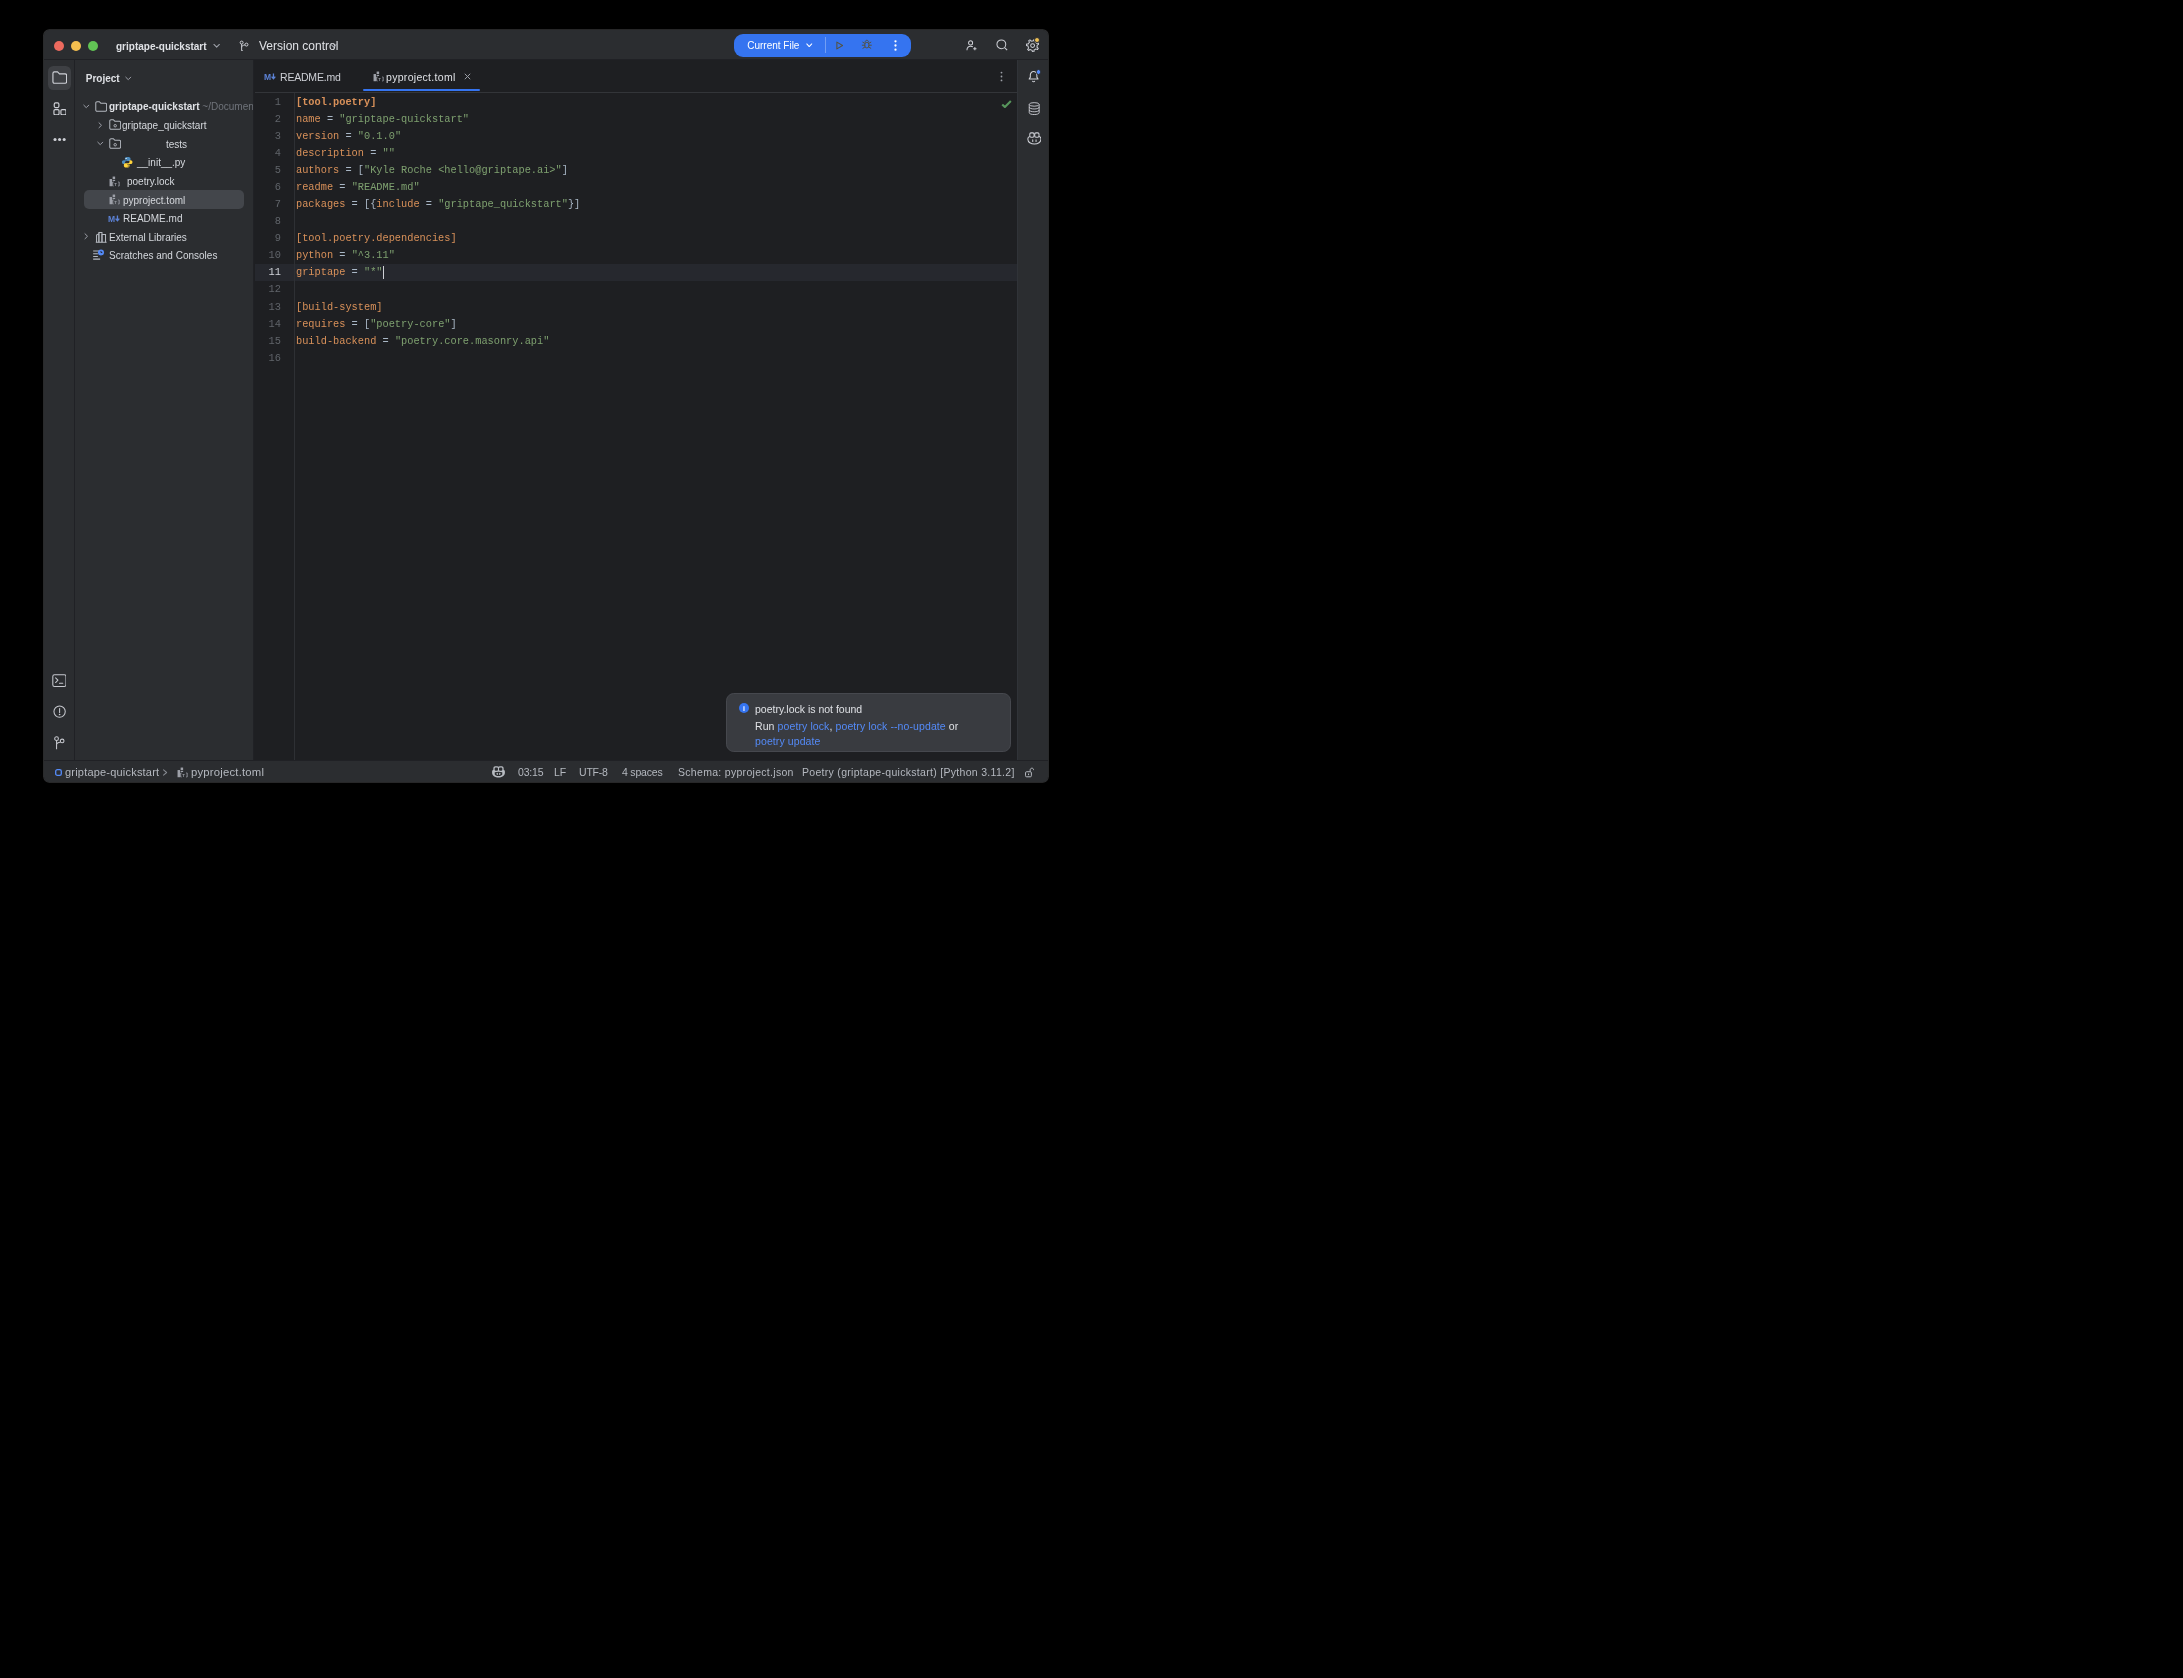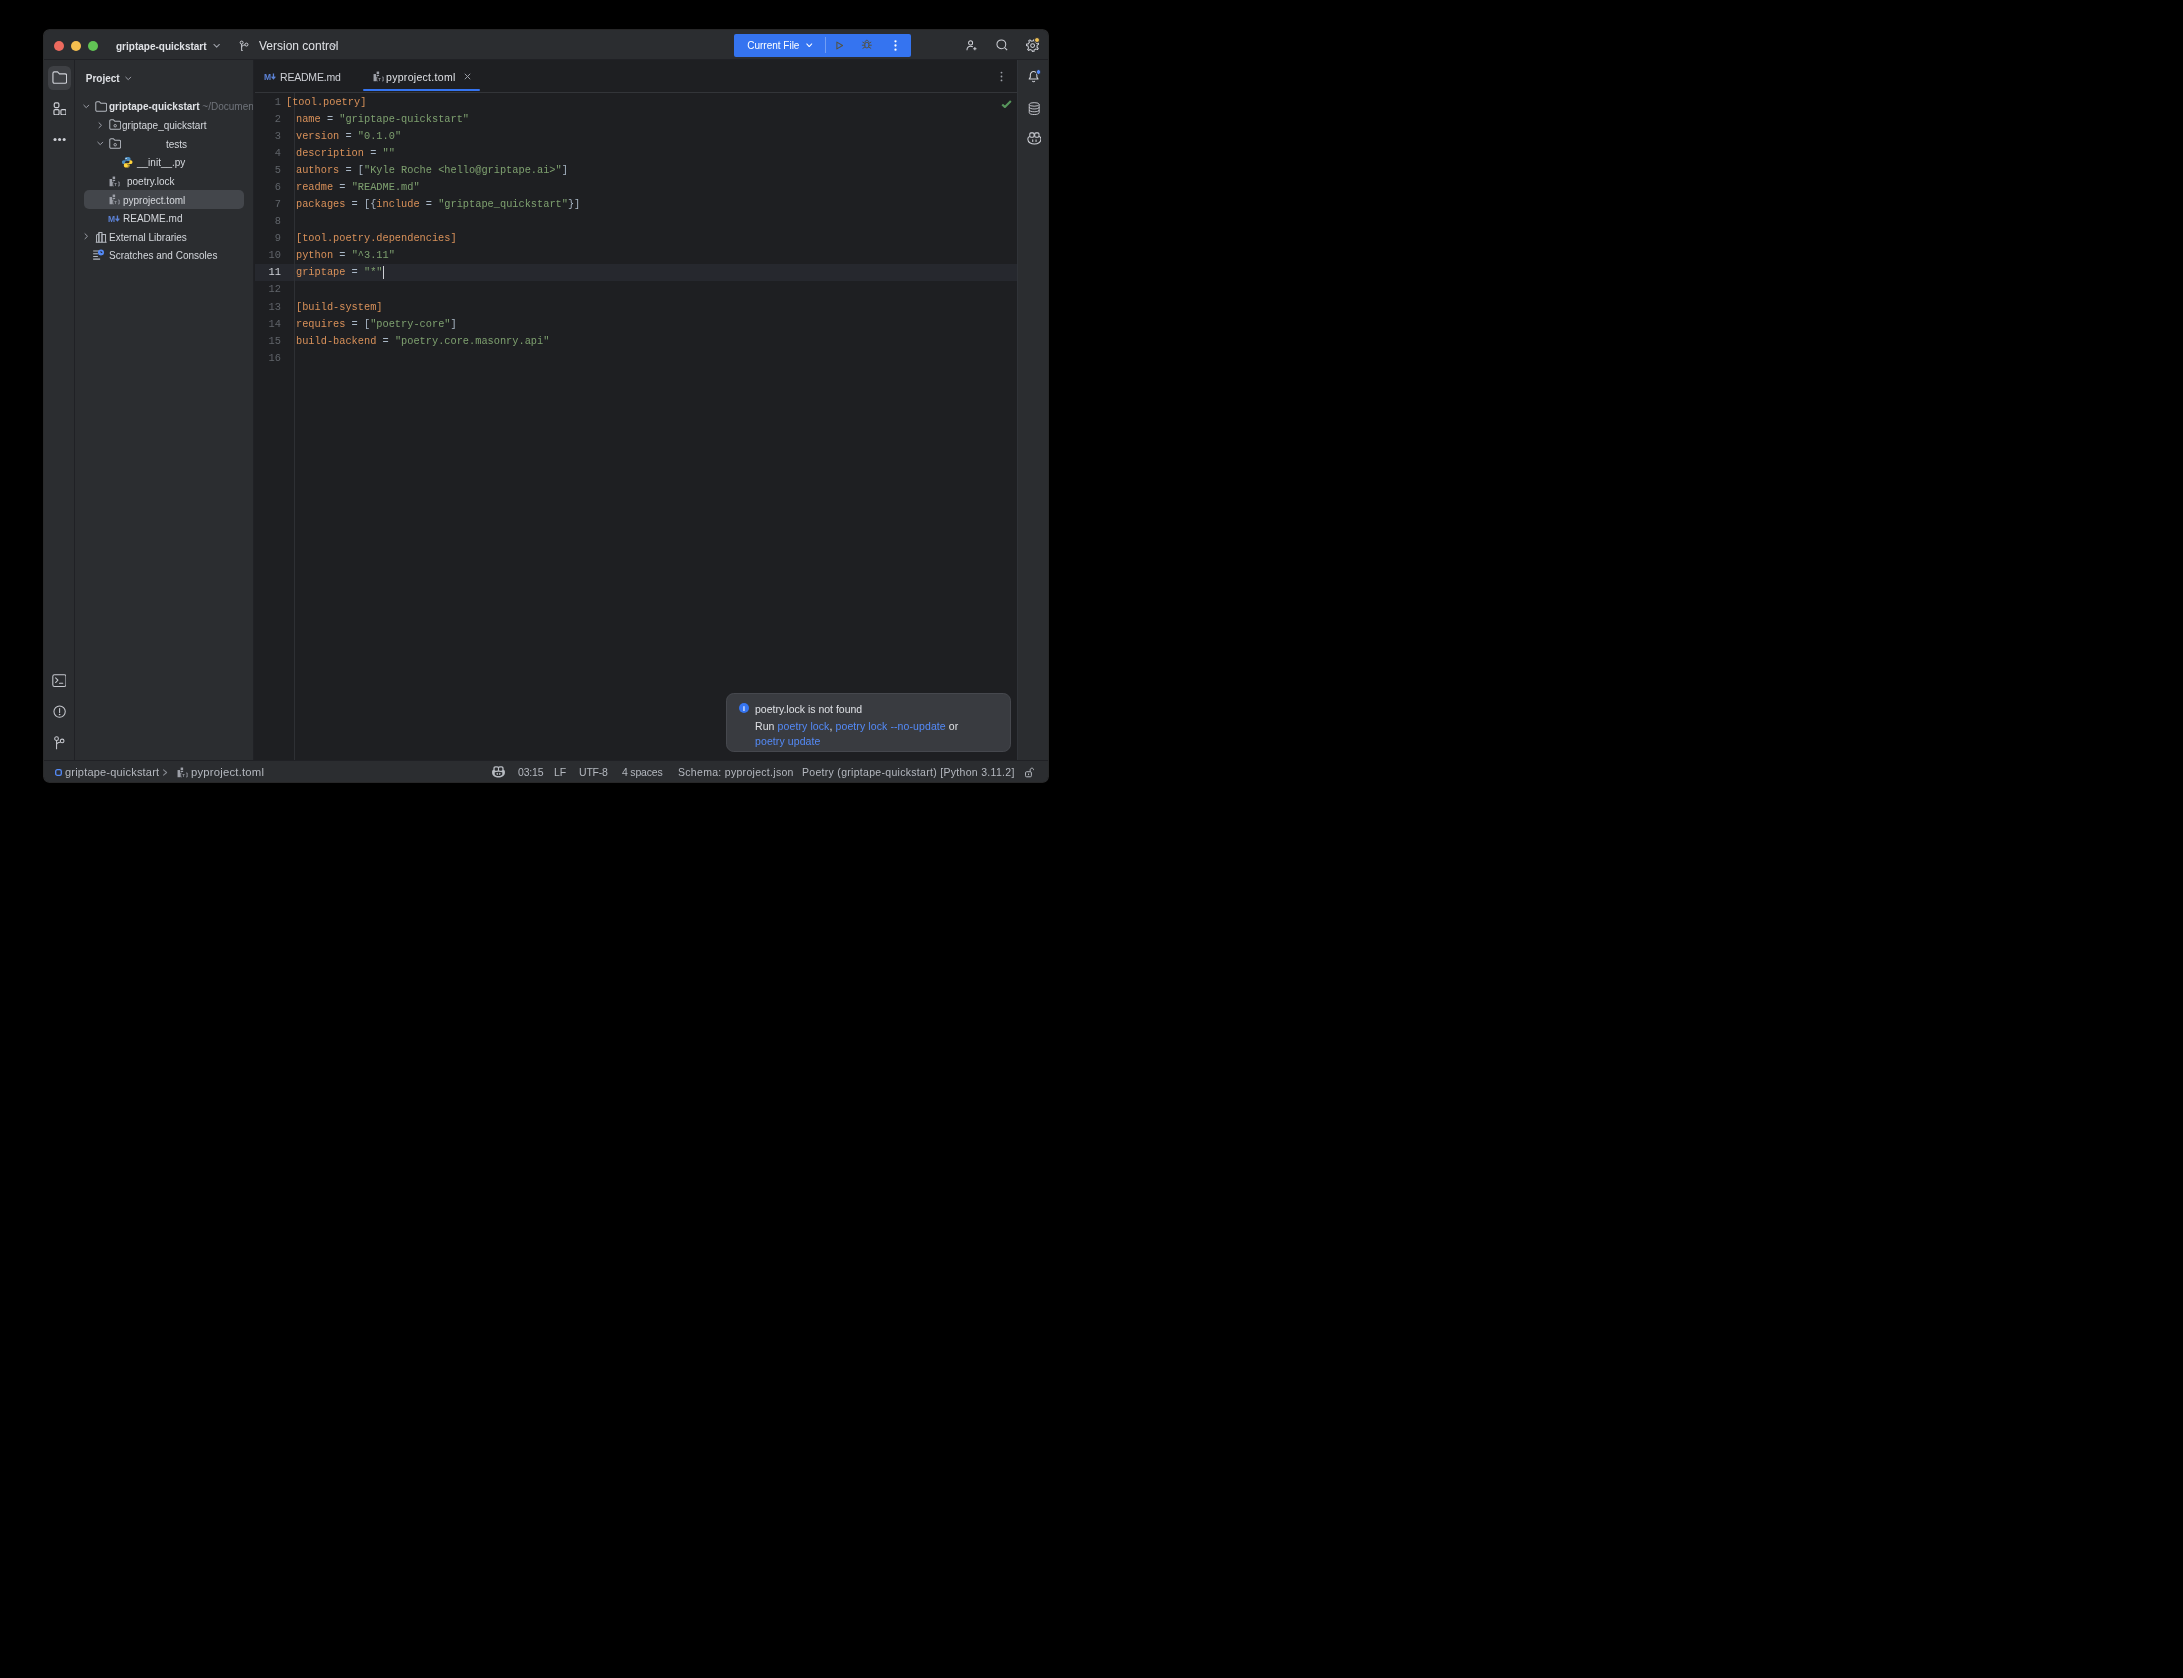--- a/index.html
+++ b/index.html
@@ -43,21 +43,21 @@
           <circle cx="4.6" cy="3.3" r="1.9"></circle>
           <circle cx="10.8" cy="5.9" r="1.9"></circle>
           <path d="M4.6 5.2 V13.9 M4.6 9.5 C4.6 7.4 6.7 6.6 8.9 6.3 M4.6 13.9 H6.4"></path>
         </g>
       </svg>
     <div class="t vcen" style="left:215px;top:15.5px;font-size:12px;color:#DFE1E5;">Version control</div>
     <svg class="abs" style="left:285px;top:11px;" width="9.3" height="9.3" viewBox="0 0 12 12">
         <path d="M2.5 4.5 L6 8 L9.5 4.5" fill="none" stroke="#9DA0A8" stroke-width="1.4" stroke-linecap="round" stroke-linejoin="round"></path>
       </svg>
 
-    <div class="abs" style="left:690px;top:4px;width:177px;height:22.5px;border-radius:2px;background:#3574F0;">
+    <div class="abs" style="left:690px;top:4px;width:177px;height:22.5px;border-radius:9px;background:#3574F0;">
       <div class="t vcen" style="left:13.2px;top:11.3px;font-size:10px;color:#FFFFFF;">Current File</div>
       <svg class="abs" style="left:71px;top:7.4px;" width="8.5" height="8.5" viewBox="0 0 12 12">
           <path d="M2.5 4.2 L6 7.8 L9.5 4.2" fill="none" stroke="#fff" stroke-width="1.5" stroke-linecap="round" stroke-linejoin="round"></path>
         </svg>
       <div class="abs" style="left:91px;top:3.3px;width:0.8px;height:16px;background:rgba(255,255,255,0.3);"></div>
       <svg class="abs" style="left:100px;top:5.9px;" width="10.5" height="11" viewBox="0 0 13.5 14">
           <path d="M3.7 2.6 L11 7 L3.7 11.4 Z" fill="none" stroke="#55523f" stroke-width="1.35" stroke-linejoin="round"></path>
         </svg>
       <svg class="abs" style="left:127px;top:5.3px;" width="11.7" height="11.7" viewBox="0 0 16 16">
           <g fill="none" stroke="#55523f" stroke-width="1.35">
@@ -283,21 +283,21 @@
         <div class="lnum" style="left:-5.1px;top:137px;">9</div>
         <div class="lnum" style="left:-5.1px;top:154px;">10</div>
         <div class="lnum" style="left:-5.1px;top:171px;color:#D1D4DA;">11</div>
         <div class="lnum" style="left:-5.1px;top:188px;">12</div>
         <div class="lnum" style="left:-5.1px;top:206px;">13</div>
         <div class="lnum" style="left:-5.1px;top:223px;">14</div>
         <div class="lnum" style="left:-5.1px;top:240px;">15</div>
         <div class="lnum" style="left:-5.1px;top:257px;">16</div>
       </div>
       <div id="code">
-        <div class="codeline" style="left:31px;top:1.3px;"><span class="o">[tool.poetry]</span></div>
+        <div class="codeline" style="left:41px;top:1.3px;font-weight:bold;"><span class="o">[tool.poetry]</span></div>
         <div class="codeline" style="left:41px;top:18.3px;"><span class="o">name</span><span class="p"> = </span><span class="g">"griptape-quickstart"</span></div>
         <div class="codeline" style="left:41px;top:35px;"><span class="o">version</span><span class="p"> = </span><span class="g">"0.1.0"</span></div>
         <div class="codeline" style="left:41px;top:52px;"><span class="o">description</span><span class="p"> = </span><span class="g">""</span></div>
         <div class="codeline" style="left:41px;top:69px;"><span class="o">authors</span><span class="p"> = [</span><span class="g">"Kyle Roche &lt;hello@griptape.ai&gt;"</span><span class="p">]</span></div>
         <div class="codeline" style="left:41px;top:86px;"><span class="o">readme</span><span class="p"> = </span><span class="g">"README.md"</span></div>
         <div class="codeline" style="left:41px;top:103px;"><span class="o">packages</span><span class="p"> = [{</span><span class="o">include</span><span class="p"> = </span><span class="g">"griptape_quickstart"</span><span class="p">}]</span></div>
         <div class="codeline" style="left:41px;top:137px;"><span class="o">[tool.poetry.dependencies]</span></div>
         <div class="codeline" style="left:41px;top:154px;"><span class="o">python</span><span class="p"> = </span><span class="g">"^3.11"</span></div>
         <div class="codeline" style="left:41px;top:171px;"><span class="o">griptape</span><span class="p"> = </span><span class="g">"*"</span></div>
         <div class="codeline" style="left:41px;top:206px;"><span class="o">[build-system]</span></div>

